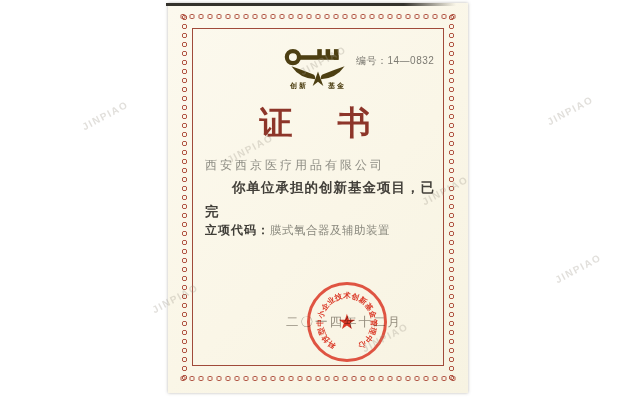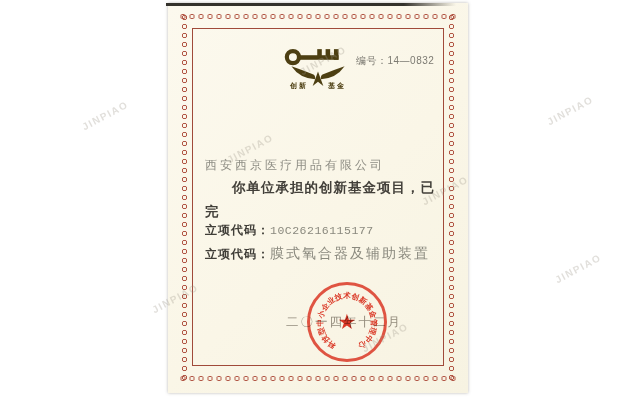--- a/index.html
+++ b/index.html
@@ -91,31 +91,29 @@
         </g>
       </svg>
       <div class="logo-labels">
         <span>创新</span>
         <span>基金</span>
       </div>
     </div>
 
     <div class="serial"><span>编号：</span><span>14—0832</span></div>
 
+    <div class="title">证　书</div>
 
     <div class="recipient">西安西京医疗用品有限公司</div>
 
     <div class="body">
       <div class="body-line">你单位承担的创新基金项目，已完</div>
     </div>
 
     <div class="fields">
-      <div class="field-row">
-        <span class="field-label">立项代码：</span><span class="field-value">10C26216115177</span>
-      </div>
       <div class="field-row">
         <span class="field-label">立项代码：</span><span class="field-value">膜式氧合器及辅助装置</span>
       </div>
     </div>
 
     <div class="date">二〇一四年十二月</div>
 
     <div class="seal">
       <div class="seal-ring">
           <span style="transform: rotate(-145deg) translateY(-27px);">科</span>

